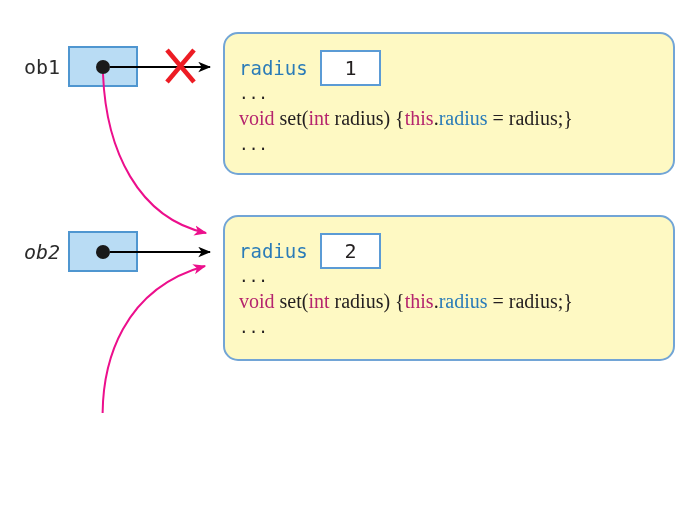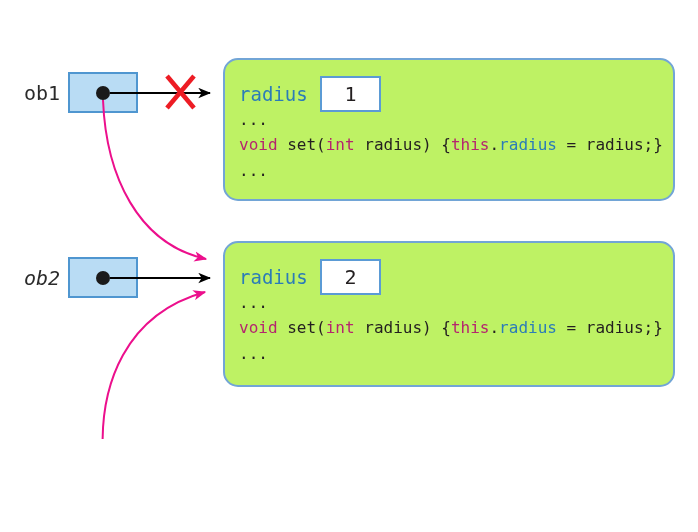--- a/index.html
+++ b/index.html
@@ -1,56 +1,55 @@
 <!DOCTYPE html>
 <html><head>
 <meta charset="utf-8">
 <style>
   html,body{margin:0;padding:0;background:#ffffff;}
   .canvas{
     position:relative;width:698px;height:413px;background:#ffffff;
     font-family:"DejaVu Sans Mono","Liberation Mono",monospace;
     overflow:hidden;
-    margin-top:26px;
   }
   
   .var-label{
     position:absolute;width:42px;text-align:right;
     font-size:20px;color:#2b2b2b;line-height:22px;
   }
   
   .var-box{
     position:absolute;width:70px;height:41px;box-sizing:border-box;
     background:#b9dcf4;border:2px solid #4f96d0;
   }
   
   .obj-panel{
     position:absolute;left:223px;width:452px;box-sizing:border-box;
-    background:#bef264;border:2px solid #72a5d6;border-radius:15px;
+    background:#fef9c3;border:2px solid #72a5d6;border-radius:15px;
   }
   .field-row{
     position:absolute;left:14px;top:16px;height:36px;
     display:flex;align-items:center;
   }
   .field-label{
     font-size:19px;color:#2b7cb8;width:81px;flex:0 0 81px;
   }
   .value-box{
     width:61px;height:36px;box-sizing:border-box;background:#ffffff;
     border:2px solid #5b9bd5;display:flex;align-items:center;justify-content:center;
     font-size:20px;color:#231f20;
   }
   .dots{
     position:absolute;left:14px;font-size:16px;color:#231f20;line-height:19px;
   }
   .dots-top{top:50px;}
   .dots-bottom{top:101px;}
   .code-line{
-    position:absolute;left:14px;top:75px;font-size:16px;line-height:19px;
-    color:#231f20;white-space:pre;
+    position:absolute;left:14px;top:75px;font-size:20px;line-height:19px;
+    color:#231f20;white-space:pre;font-family:Liberation Serif, serif;
   }
   .kw{color:#b5256e;}
   .fld{color:#2b7cb8;}
   
   .overlay{
     position:absolute;left:0;top:0;width:698px;height:532px;
     pointer-events:none;
   }
 </style>
 </head>

